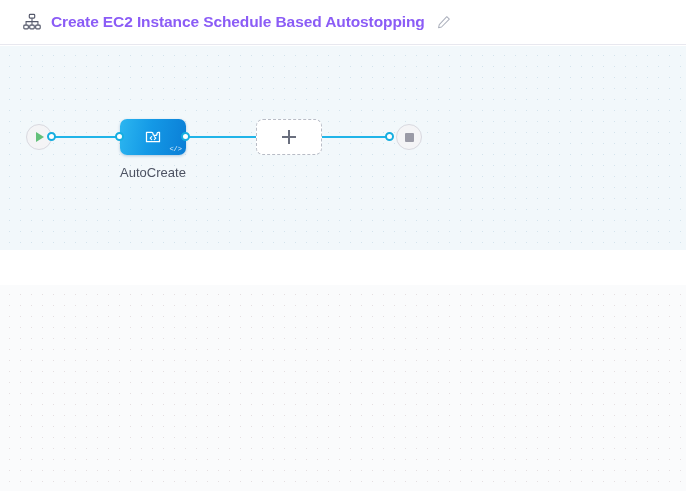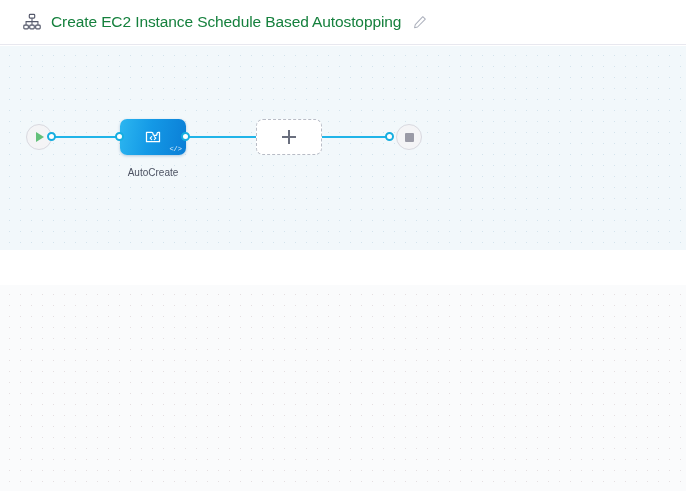--- a/index.html
+++ b/index.html
@@ -17,21 +17,21 @@
   
   .header {
     position: absolute; left:0; top:0; width:686px; height:45px;
     background:#ffffff;
     border-bottom:1px solid #e8e8ef;
     display:flex; align-items:center;
     padding-left:23px;
   }
   .hdr-icon { width:18px; height:18px; flex:none; margin-right:10px; display:block; }
   .hdr-title {
-    font-size:15.5px; font-weight:400; color:#15803d;
+    font-size:15.5px; font-weight:700; color:#8b5cf6;
     letter-spacing:-0.1px; white-space:nowrap;
   }
   .hdr-edit { width:14px; height:14px; margin-left:12px; flex:none; display:block; opacity:.75; }
 
   
   .canvas {
     position:absolute; left:0; width:686px;
     background-color:#f2f8fb;
     background-image: radial-gradient(#d3e3ec 0.9px, transparent 0.9px);
     background-size: 11px 11px;
@@ -85,21 +85,21 @@
     position:absolute; background:#ffffff;
     border:1.6px dashed #b8bcc6;
     display:flex; align-items:center; justify-content:center;
   }
   #add-stage { width:66px; height:36px; border-radius:7px; }
   .plus-h { position:absolute; width:14px; height:1.8px; background:#6a6f7e; }
   .plus-v { position:absolute; width:1.8px; height:14px; background:#6a6f7e; }
 
   .node-label {
     position:absolute; text-align:center;
-    font-size:10px; color:#4c5262; line-height:14px;
+    font-size:13px; color:#4c5262; line-height:14px;
     white-space:nowrap;
   }
 </style>
 </head>
 <body>
 
 <div class="app">
 
   <div class="header">
     <svg class="hdr-icon" viewBox="0 0 20 20">

